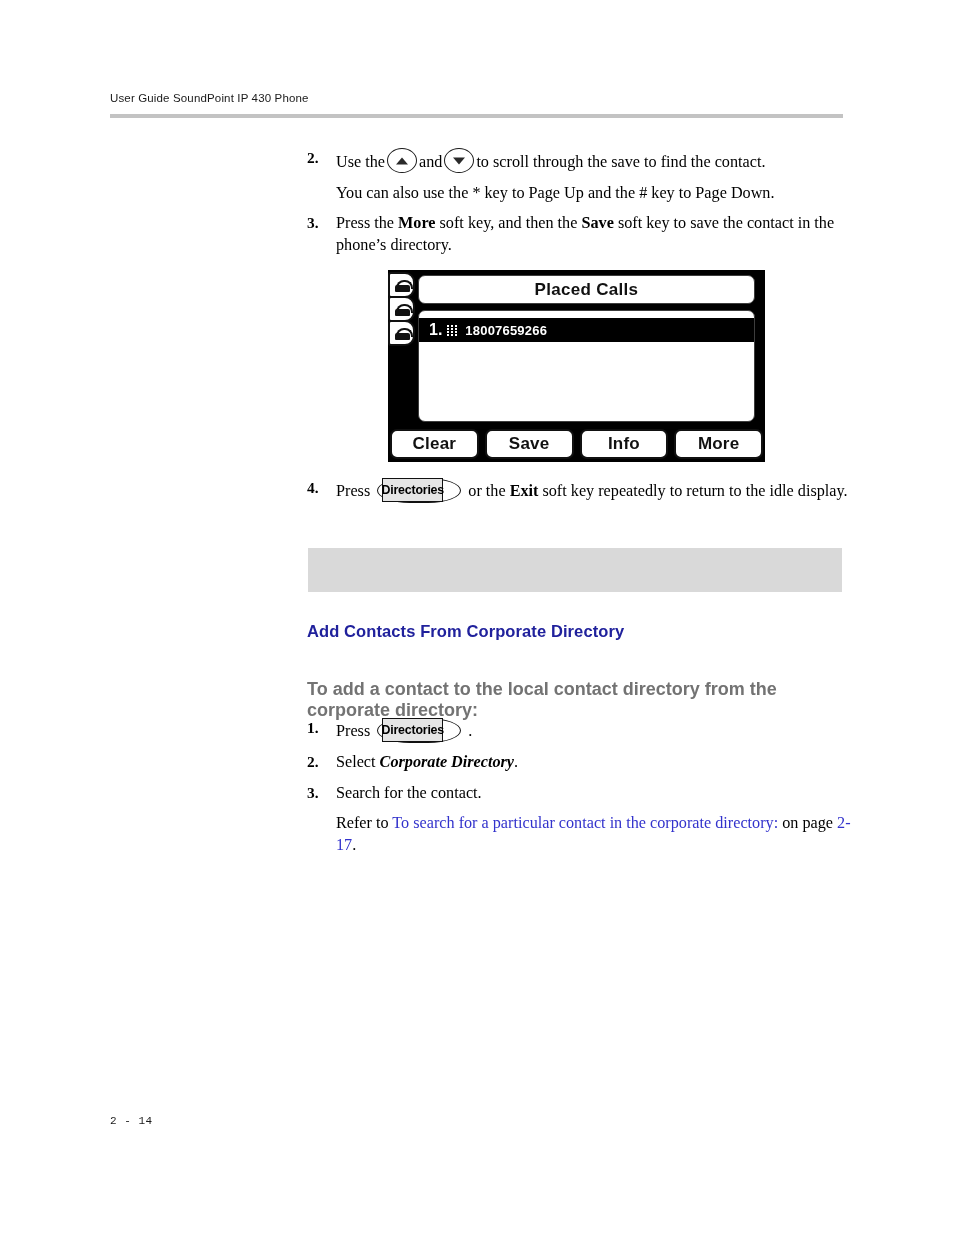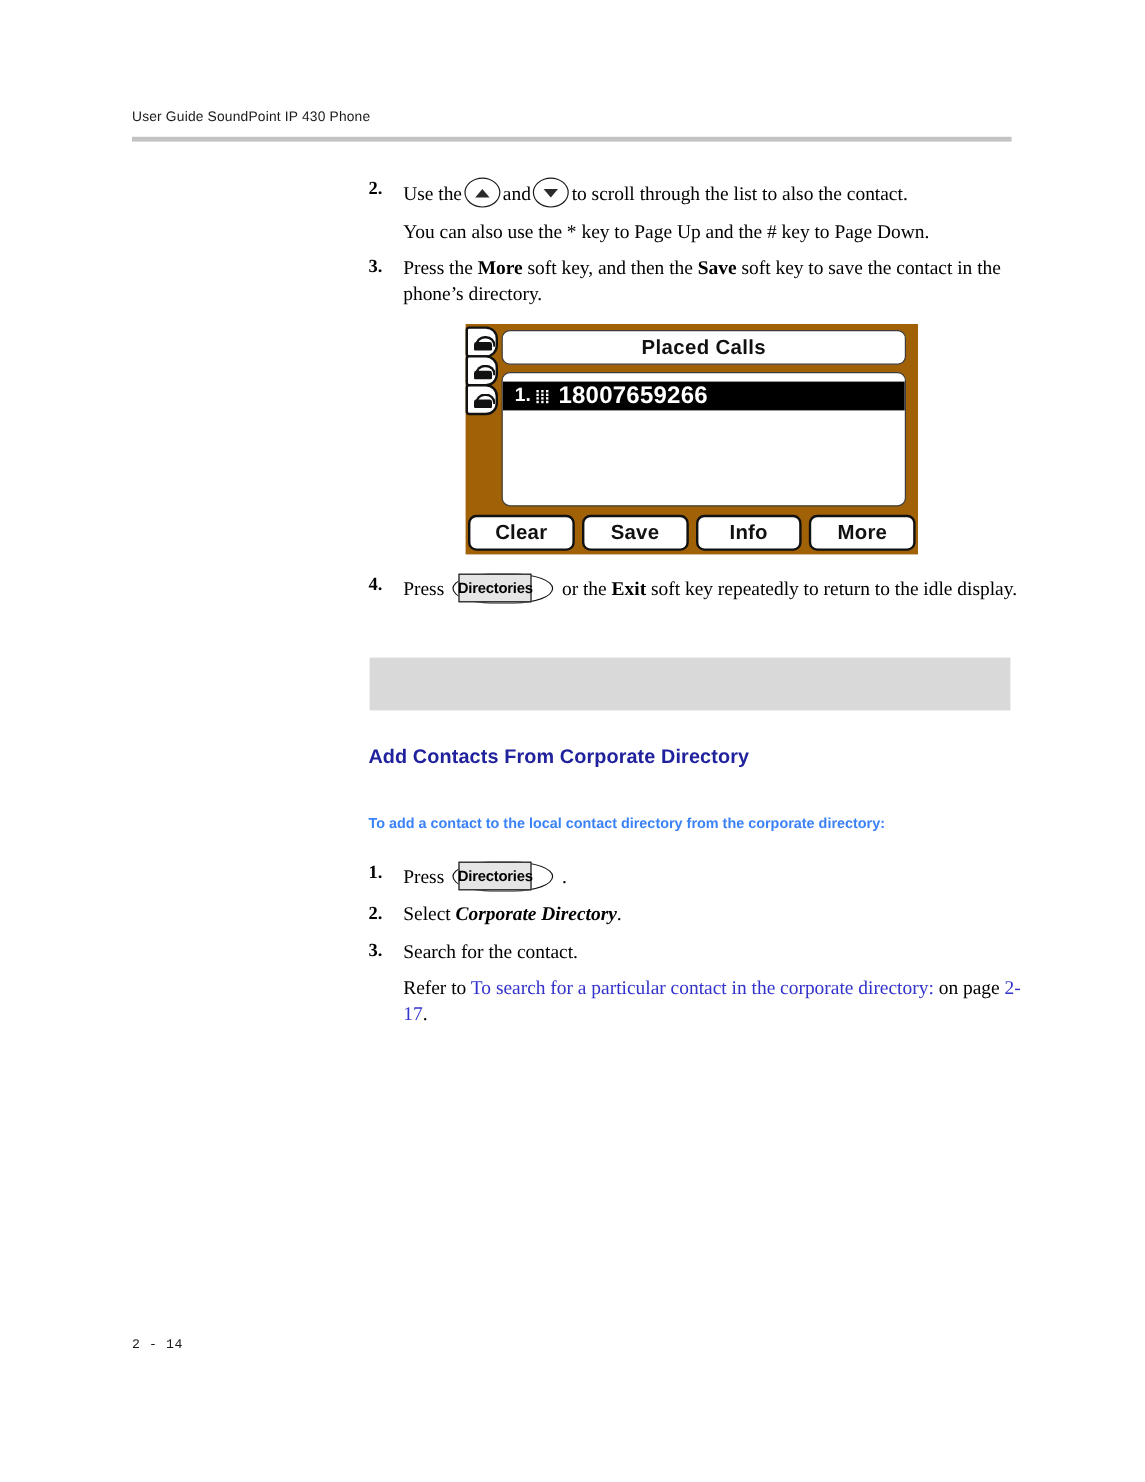--- a/index.html
+++ b/index.html
@@ -141,21 +141,21 @@
     letter-spacing: -0.2px;
   }
 
   
   .phone-figure {
     position: absolute;
     left: 388px;
     top: 270px;
     width: 377px;
     height: 192px;
-    background: #a16207;
+    background: #000000;
   }
   .line-keys {
     position: absolute;
     left: 0px;
     top: 2px;
     width: 28px;
     height: 80px;
   }
   .line-key {
     position: relative;
@@ -255,21 +255,21 @@
   .keypad-icon i {
     position: absolute;
     width: 2px;
     height: 2px;
     background: #fff;
     display: block;
   }
   .lcd-row .numtxt {
     font-family: "Liberation Sans", sans-serif;
     font-weight: bold;
-    font-size: 20px;
+    font-size: 13px;
     letter-spacing: 0.2px;
   }
 
   .softkeys {
     position: absolute;
     left: 2px;
     right: 2px;
     bottom: 3px;
     height: 30px;
     display: flex;
@@ -313,22 +313,22 @@
     color: #20219c;
     letter-spacing: 0.1px;
   }
   .section-intro {
     position: absolute;
     left: 307px;
     top: 679px;
     width: 545px;
     font-family: "Liberation Sans", sans-serif;
     font-weight: bold;
-    font-size: 12px;
-    color: #3b82f6;
+    font-size: 18px;
+    color: #737373;
   }
   .content2 {
     position: absolute;
     left: 307px;
     top: 718px;
     width: 545px;
   }
   .xref { color: #3333cc; }
 
   
@@ -348,21 +348,21 @@
 <div class="page-header">
   <div class="header-text">User Guide SoundPoint IP 430 Phone</div>
 </div>
 <div class="header-rule"></div>
 
 <div class="content">
   <ol class="steps">
 
     <li>
       <span class="num">2.</span>
-      <span>Use the</span><span class="rnd-key"><span class="tri tri-up"></span></span><span>and</span><span class="rnd-key"><span class="tri tri-dn"></span></span><span>to scroll through the list to also the contact.</span>
+      <span>Use the</span><span class="rnd-key"><span class="tri tri-up"></span></span><span>and</span><span class="rnd-key"><span class="tri tri-dn"></span></span><span>to scroll through the save to find the contact.</span>
     </li>
 
     <div class="sub-para">You can also use the * key to Page Up and the # key to Page Down.</div>
 
     <li>
       <span class="num">3.</span>
       <span>Press the </span><span class="b">More</span><span> soft key, and then the </span><span class="b">Save</span><span> soft key to save the contact in the phone’s directory.</span>
     </li>
   </ol>
 </div>

